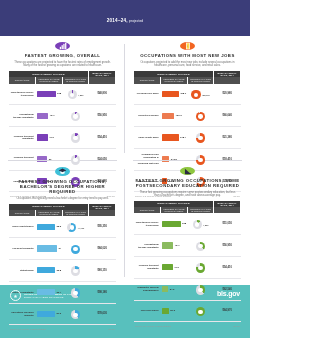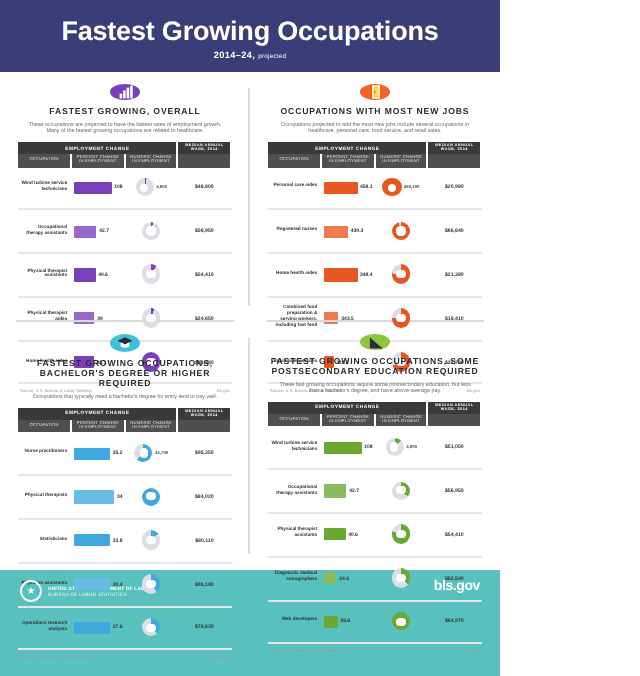--- a/index.html
+++ b/index.html
@@ -202,21 +202,20 @@
     opacity: 0.92;
   }
   .f-txt { color: #ffffff; font-size: 2.4px; line-height: 3px; font-weight: bold; letter-spacing: 0.1px; }
   .f-txt .sub { font-weight: normal; opacity: 0.9; }
   .f-logo { color: #ffffff; font-size: 7px; font-weight: bold; letter-spacing: -0.2px; }
 </style>
 </head>
 <body>
 
 <div class="header">
-  <div class="header-title">Fastest Growing Occupations</div>
   <div class="header-sub">
     <span>2014–24,</span>
     <span class="proj">projected</span>
   </div>
 </div>
 
 <div class="grid" id="grid">
     <div class="panel bordered-r bordered-b">
       <div class="p-icon" style="background: rgb(122, 63, 184);">
         <svg width="8" height="8" viewBox="0 0 10 10">

